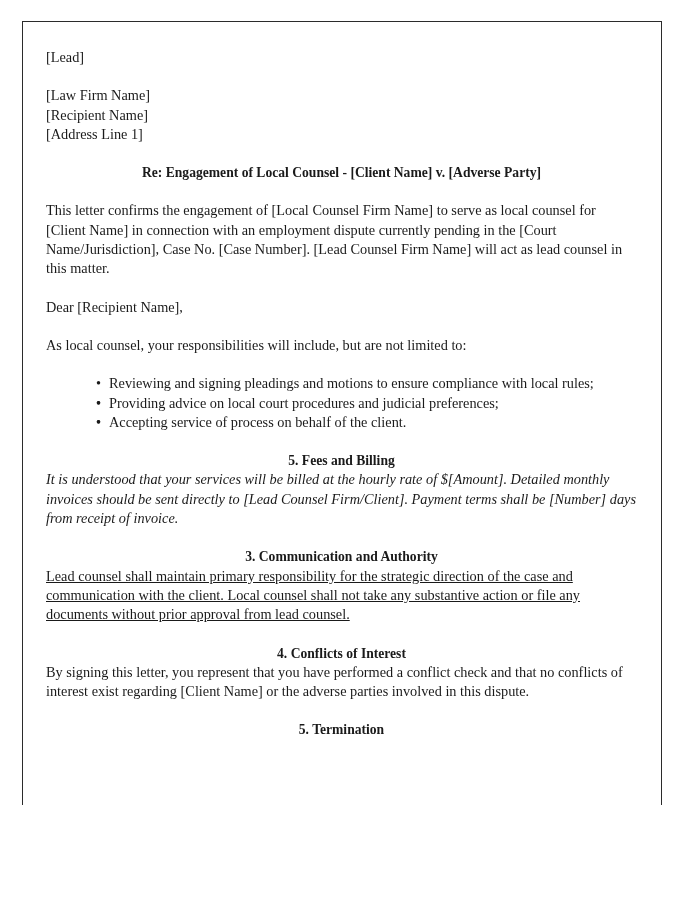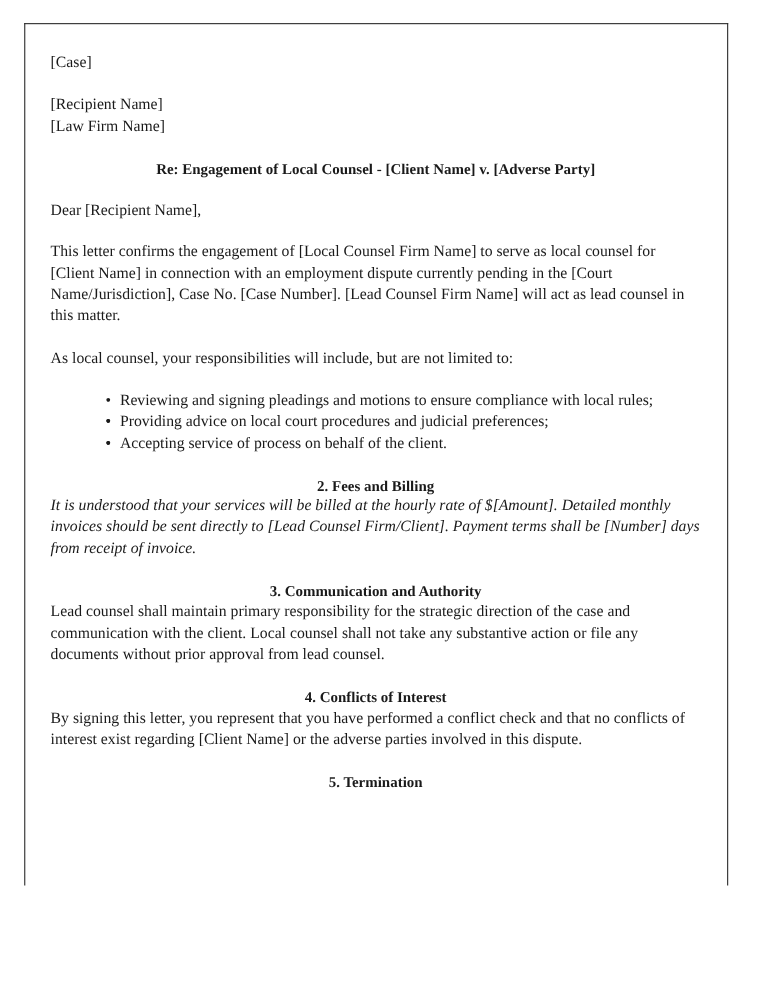--- a/index.html
+++ b/index.html
@@ -95,32 +95,33 @@
     margin-bottom: 0;
   }
 </style>
 </head>
 <body>
 
 <div class="page-viewport">
   <div class="page-sheet">
     <div class="page-body">
 
-      <p class="letter-line block-date">[Case]</p>
+      <p class="letter-line block-date">[Lead]</p>
 
       <div class="address-block">
+        <p class="letter-line">[Law Firm Name]</p>
         <p class="letter-line">[Recipient Name]</p>
-        <p class="letter-line">[Law Firm Name]</p>
+        <p class="letter-line">[Address Line 1]</p>
       </div>
 
       <p class="letter-heading subject-line">Re: Engagement of Local Counsel - [Client Name] v. [Adverse Party]</p>
 
+      <p class="letter-para">This letter confirms the engagement of [Local Counsel Firm Name] to serve as local counsel for [Client Name] in connection with an employment dispute currently pending in the [Court Name/Jurisdiction], Case No. [Case Number]. [Lead Counsel Firm Name] will act as lead counsel in this matter.</p>
+
       <p class="letter-para salutation">Dear [Recipient Name],</p>
-
-      <p class="letter-para">This letter confirms the engagement of [Local Counsel Firm Name] to serve as local counsel for [Client Name] in connection with an employment dispute currently pending in the [Court Name/Jurisdiction], Case No. [Case Number]. [Lead Counsel Firm Name] will act as lead counsel in this matter.</p>
 
       <div class="section-block">
         <p class="letter-para" style="margin-bottom:0;">As local counsel, your responsibilities will include, but are not limited to:</p>
         <ul class="bullet-list">
           <li>
             <span class="bullet-dot">•</span>
             <span class="bullet-text">Reviewing and signing pleadings and motions to ensure compliance with local rules;</span>
           </li>
           <li>
             <span class="bullet-dot">•</span>
@@ -133,27 +134,27 @@
             <span class="bullet-dot">•</span>
           </li>
           <li>
             <span class="bullet-dot">•</span>
             <span class="bullet-text">Accepting service of process on behalf of the client.</span>
           </li>
         </ul>
       </div>
 
       <div class="section-block">
-        <p class="letter-heading">2. Fees and Billing</p>
+        <p class="letter-heading">5. Fees and Billing</p>
         <p class="letter-para" style="margin-bottom:0;font-style:italic;">It is understood that your services will be billed at the hourly rate of $[Amount]. Detailed monthly invoices should be sent directly to [Lead Counsel Firm/Client]. Payment terms shall be [Number] days from receipt of invoice.</p>
       </div>
 
       <div class="section-block">
         <p class="letter-heading">3. Communication and Authority</p>
-        <p class="letter-para" style="margin-bottom:0;">Lead counsel shall maintain primary responsibility for the strategic direction of the case and communication with the client. Local counsel shall not take any substantive action or file any documents without prior approval from lead counsel.</p>
+        <p class="letter-para" style="margin-bottom:0;text-decoration:underline;">Lead counsel shall maintain primary responsibility for the strategic direction of the case and communication with the client. Local counsel shall not take any substantive action or file any documents without prior approval from lead counsel.</p>
       </div>
 
       <div class="section-block">
         <p class="letter-heading">4. Conflicts of Interest</p>
         <p class="letter-para" style="margin-bottom:0;">By signing this letter, you represent that you have performed a conflict check and that no conflicts of interest exist regarding [Client Name] or the adverse parties involved in this dispute.</p>
       </div>
 
       <div class="section-block last-section">
         <p class="letter-heading">5. Termination</p>
 

